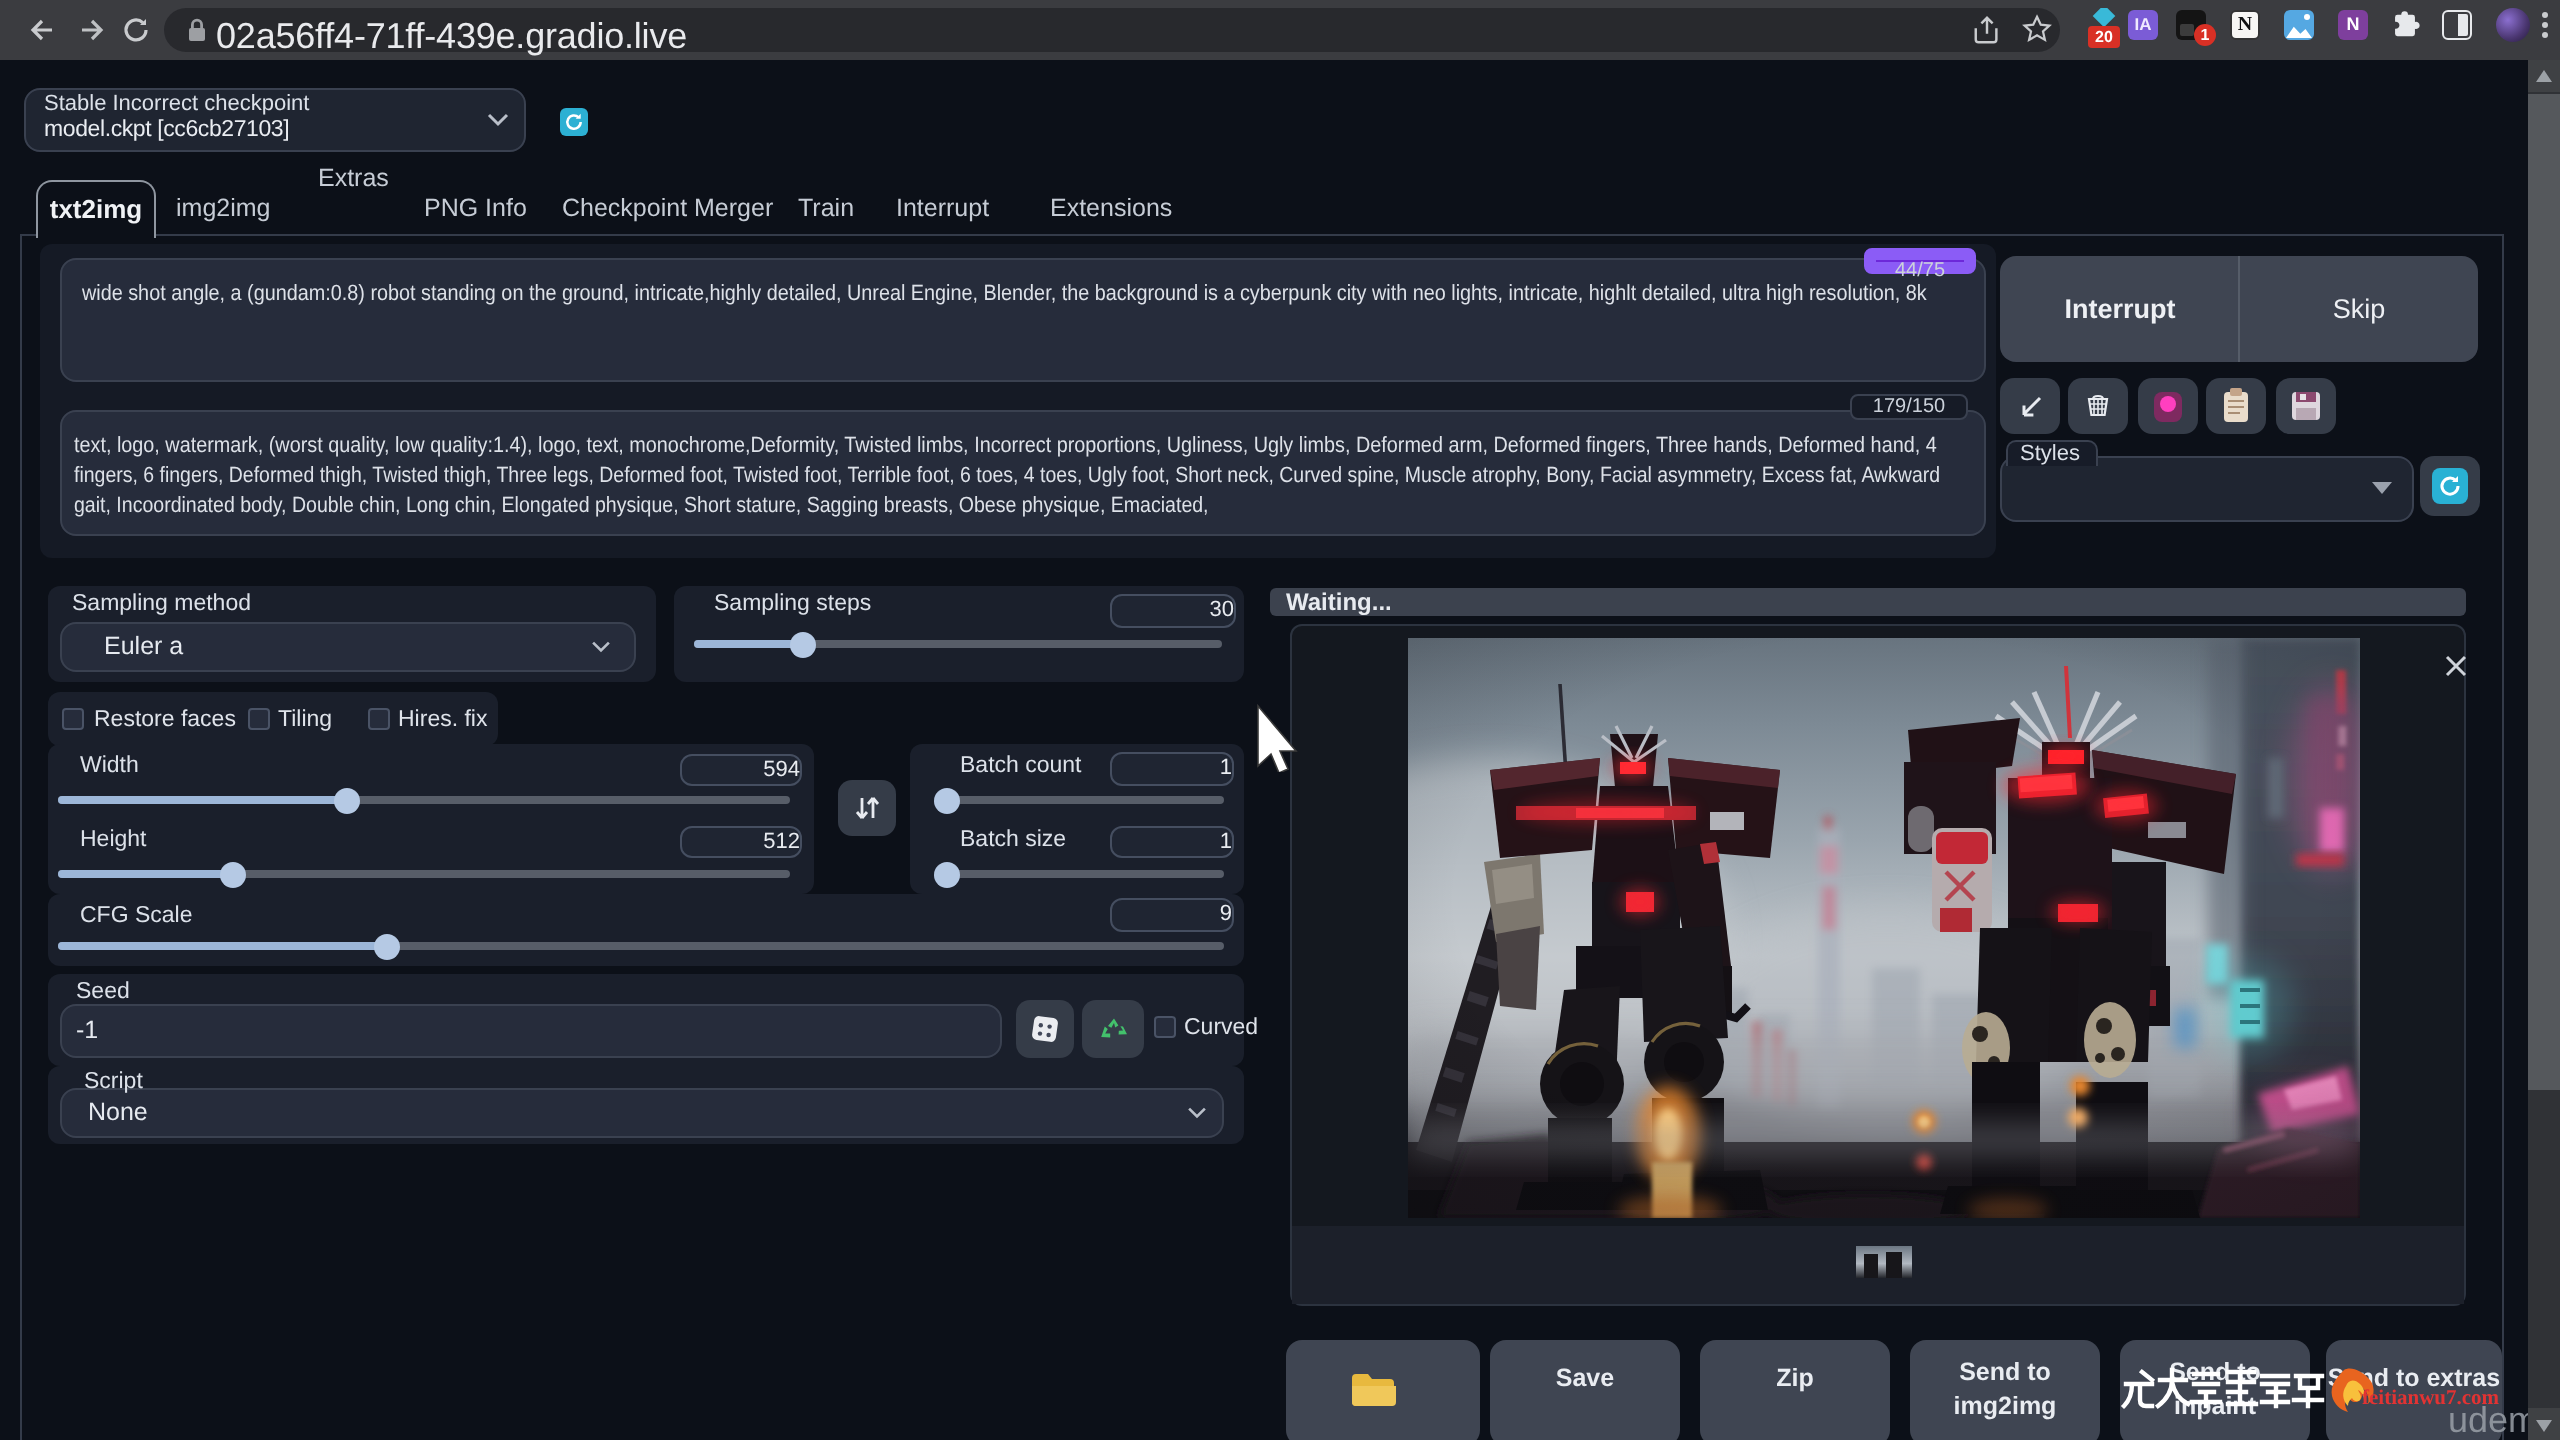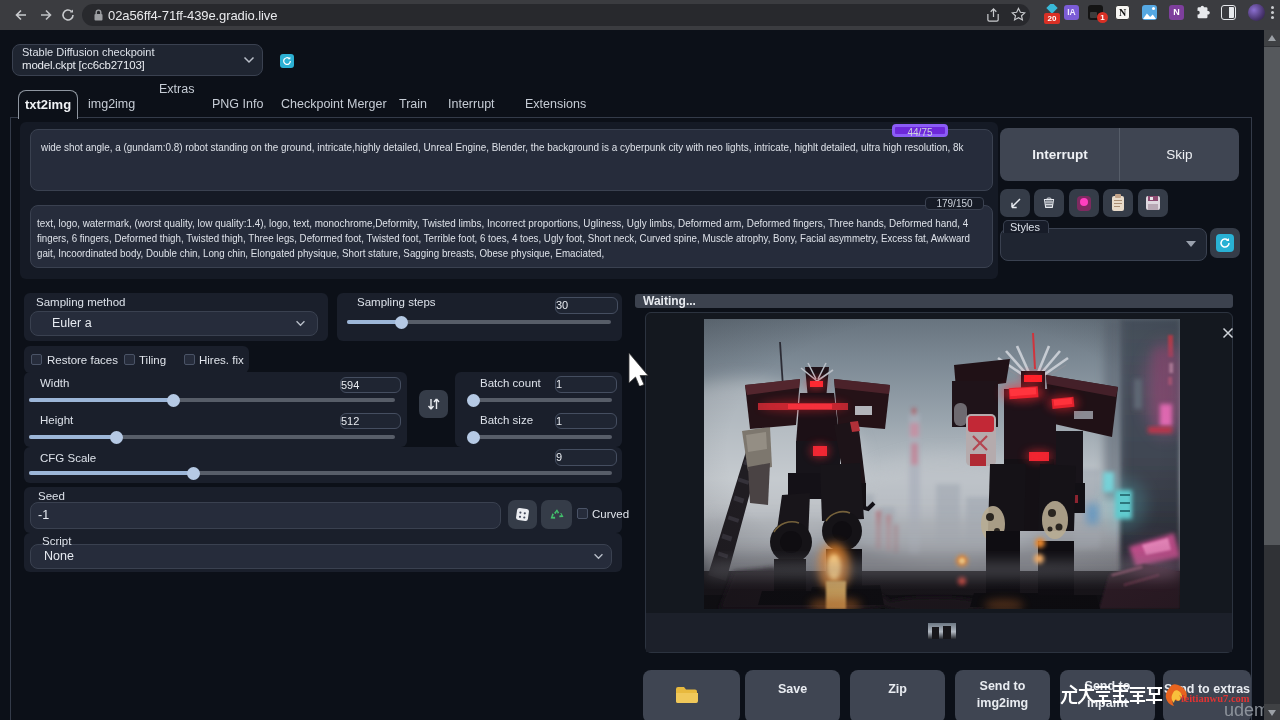--- a/index.html
+++ b/index.html
@@ -1,21 +1,21 @@
 <!DOCTYPE html>
 <html><head>
 <meta charset="utf-8">
 <style>
 *{margin:0;padding:0;box-sizing:border-box}
 html,body{width:1280px;height:720px;overflow:hidden;background:#0c1018;font-family:"Liberation Sans",sans-serif}
 .abs{position:absolute}
 #stage{position:relative;width:1280px;height:720px}
 .lbl{font-size:11.5px;color:#dce1e9}
 .input{background:#262c3b;border:1px solid #3a4150;border-radius:8px}
-.numbox{background:#1f2532;border:1px solid #454e60;border-radius:6px;color:#e8ebf0;font-size:11px;text-align:left}
+.numbox{background:#1f2532;border:1px solid #454e60;border-radius:6px;color:#e8ebf0;font-size:11px;text-align:right}
 .track{height:4px;border-radius:2px;background:#575d68}
 .fill{height:4px;border-radius:2px;background:#9cb6d8}
 .knob{width:13px;height:13px;border-radius:50%;background:#b5c9e4}
 .blockbg{background:#1a1f2b;border-radius:6px}
 .cb{width:11px;height:11px;background:#262c3b;border:1px solid #4a5366;border-radius:2px}
 .cblbl{font-size:11.5px;color:#dfe3ea}
 .greybtn{background:#3f4552;border-radius:8px;color:#e9ecf1;font-weight:bold;text-align:center}
 .iconbtn{width:30px;height:28px;background:#353c48;border-radius:7px;display:flex;align-items:center;justify-content:center}
 </style>
 </head>
@@ -31,21 +31,21 @@
       </svg>
   <svg class="abs" style="left:60px;top:7px" width="16" height="16" viewBox="0 0 16 16">
         <path d="M13 8a5 5 0 1 1-1.6-3.7" stroke="#c9cbce" stroke-width="1.6" fill="none"></path>
         <path d="M13 2.5v3h-3z" fill="#c9cbce"></path>
       </svg>
   <div class="abs" style="left:82px;top:4px;width:948px;height:22px;border-radius:11px;background:#28292d"></div>
   <svg class="abs" style="left:93px;top:9px" width="11" height="13" viewBox="0 0 11 13">
         <rect x="1.5" y="5" width="8" height="6.5" rx="1" fill="#9d9fa3"></rect>
         <path d="M3.2 5V3.4a2.3 2.3 0 0 1 4.6 0V5" stroke="#9d9fa3" stroke-width="1.4" fill="none"></path>
       </svg>
-  <div class="abs" style="left:108px;top:8px;font-size:13px;color:#e9eaed;letter-spacing:-0.1px">02a56ff4-71ff-439e.gradio.live</div>
+  <div class="abs" style="left:108px;top:8px;font-size:18px;color:#e9eaed;letter-spacing:-0.1px">02a56ff4-71ff-439e.gradio.live</div>
   <svg class="abs" style="left:986px;top:7px" width="15" height="16" viewBox="0 0 16 16">
         <path d="M2 7v6a1.5 1.5 0 0 0 1.5 1.5h8A1.5 1.5 0 0 0 13 13V7" stroke="#c9cbce" stroke-width="1.3" fill="none"></path>
         <path d="M5 4.5L8 1.5l3 3M8 1.5V10" stroke="#c9cbce" stroke-width="1.3" fill="none"></path>
       </svg>
   <svg class="abs" style="left:1011px;top:7px" width="15" height="15" viewBox="0 0 16 16">
         <path d="M8 1.5l2 4.2 4.6.5-3.4 3.1 1 4.5L8 11.4l-4.2 2.4 1-4.5L1.4 6.2 6 5.7z" stroke="#c9cbce" stroke-width="1.2" fill="none"></path>
       </svg>
 
   <svg class="abs" style="left:1044px;top:4px" width="16" height="12" viewBox="0 0 16 12">
         <rect x="4" y="0" width="8" height="8" transform="rotate(45 8 4)" fill="#39b9d8"></rect>
@@ -64,21 +64,21 @@
   <svg class="abs" style="left:1195px;top:5px" width="15" height="15" viewBox="0 0 16 16">
         <path d="M6 2.5a1.8 1.8 0 0 1 3.6 0H12a1.3 1.3 0 0 1 1.3 1.3v2.6a1.9 1.9 0 1 1 0 3.6v2.7A1.3 1.3 0 0 1 12 14H4a1.3 1.3 0 0 1-1.3-1.3V10a1.9 1.9 0 1 0 0-3.7V3.8A1.3 1.3 0 0 1 4 2.5z" fill="#e7e9ec"></path>
       </svg>
   <div class="abs" style="left:1221px;top:5px;width:15px;height:15px;border:1.6px solid #e7e9ec;border-radius:3px"></div>
   <div class="abs" style="left:1229px;top:7px;width:5px;height:11px;background:#e7e9ec;border-radius:0 1px 1px 0"></div>
   <div class="abs" style="left:1248px;top:4px;width:17px;height:17px;border-radius:50%;background:radial-gradient(circle at 35% 35%,#8b6fd0,#4a3670 60%,#241a3a)"></div>
   <div class="abs" style="left:1271px;top:6px;width:3px;height:3px;background:#c9cbce;border-radius:50%;box-shadow:0 5px 0 #c9cbce,0 10px 0 #c9cbce"></div>
 </div>
 
 <div class="abs" style="left:12px;top:44px;width:251px;height:32px;background:#1f2531;border:1px solid #3a4150;border-radius:8px"></div>
-<div class="abs" style="left:22px;top:46px;font-size:11px;color:#dce1e9">Stable Diffusion checkpoint</div>
+<div class="abs" style="left:22px;top:46px;font-size:11px;color:#dce1e9">Stable Incorrect checkpoint</div>
 <div class="abs" style="left:22px;top:59px;font-size:11.5px;letter-spacing:-0.2px;color:#e9ecf1">model.ckpt [cc6cb27103]</div>
 <svg class="abs" style="left:243px;top:56px" width="12" height="8" viewBox="0 0 12 8">
       <path d="M1.5 1.5L6 6l4.5-4.5" stroke="#b9bfc9" stroke-width="1.5" fill="none"></path>
     </svg>
 <div class="abs" style="left:280px;top:54px;width:14px;height:14px;background:#2cb0d3;border-radius:3px"></div>
 <svg class="abs" style="left:282px;top:56px" width="10" height="10" viewBox="0 0 12 12">
       <path d="M10 6a4 4 0 1 1-1.2-2.8" stroke="#fff" stroke-width="1.5" fill="none"></path>
       <path d="M10 1v3H7z" fill="#fff"></path>
     </svg>
 
@@ -91,21 +91,21 @@
 <div class="abs" style="left:159px;top:82px;font-size:12.5px;color:#c6ccd5">Extras</div>
 <div class="abs" style="left:212px;top:97px;font-size:12.5px;color:#c6ccd5">PNG Info</div>
 <div class="abs" style="left:281px;top:97px;font-size:12.5px;color:#c6ccd5">Checkpoint Merger</div>
 <div class="abs" style="left:399px;top:97px;font-size:12.5px;color:#c6ccd5">Train</div>
 <div class="abs" style="left:448px;top:97px;font-size:12.5px;color:#c6ccd5">Interrupt</div>
 <div class="abs" style="left:525px;top:97px;font-size:12.5px;color:#c6ccd5">Extensions</div>
 
 <div class="abs" style="left:20px;top:122px;width:978px;height:157px;background:#151a25;border-radius:6px"></div>
 <div class="abs input" style="left:30px;top:129px;width:963px;height:62px"></div>
 <div class="abs" style="left:41px;top:141px;font-size:11px;color:#dde1e8;white-space:nowrap;transform-origin:0 0;transform:scaleX(0.90)" id="ptext">wide shot angle, a (gundam:0.8) robot standing on the ground, intricate,highly detailed, Unreal Engine, Blender, the background is a cyberpunk city with neo lights, intricate, highlt detailed, ultra high resolution, 8k</div>
-<div class="abs" style="left:892px;top:124px;width:56px;height:13px;background:#6d28d9;border:3px solid #8b5cf6;border-radius:4px;font-size:10px;color:#ccd2db;text-align:center;line-height:11px">44/75</div>
+<div class="abs" style="left:932px;top:124px;width:56px;height:13px;background:#6d28d9;border:6px solid #8b5cf6;border-radius:4px;font-size:10px;color:#ccd2db;text-align:center;line-height:11px">44/75</div>
 <div class="abs input" style="left:30px;top:205px;width:963px;height:63px"></div>
 <div class="abs" style="left:37px;top:216px;font-size:11px;color:#dde1e8;line-height:15px">
 <div style="white-space:nowrap;transform-origin:0 0;transform:scaleX(0.90)" id="n1">text, logo, watermark, (worst quality, low quality:1.4), logo, text, monochrome,Deformity, Twisted limbs, Incorrect proportions, Ugliness, Ugly limbs, Deformed arm, Deformed fingers, Three hands, Deformed hand, 4</div>
 <div style="white-space:nowrap;transform-origin:0 0;transform:scaleX(0.885)" id="n2">fingers, 6 fingers, Deformed thigh, Twisted thigh, Three legs, Deformed foot, Twisted foot, Terrible foot, 6 toes, 4 toes, Ugly foot, Short neck, Curved spine, Muscle atrophy, Bony, Facial asymmetry, Excess fat, Awkward</div>
 <div style="white-space:nowrap;transform-origin:0 0;transform:scaleX(0.888)" id="n3">gait, Incoordinated body, Double chin, Long chin, Elongated physique, Short stature, Sagging breasts, Obese physique, Emaciated,</div>
 </div>
 <div class="abs" style="left:925px;top:197px;width:59px;height:13px;background:#161b26;border:1px solid #3a4150;border-radius:4px;font-size:10px;color:#ccd2db;text-align:center;line-height:11px">179/150</div>
 
 <div class="abs greybtn" style="left:1000px;top:128px;width:239px;height:53px"></div>
 <div class="abs" style="left:1119px;top:128px;width:1px;height:53px;background:#565d69"></div>

